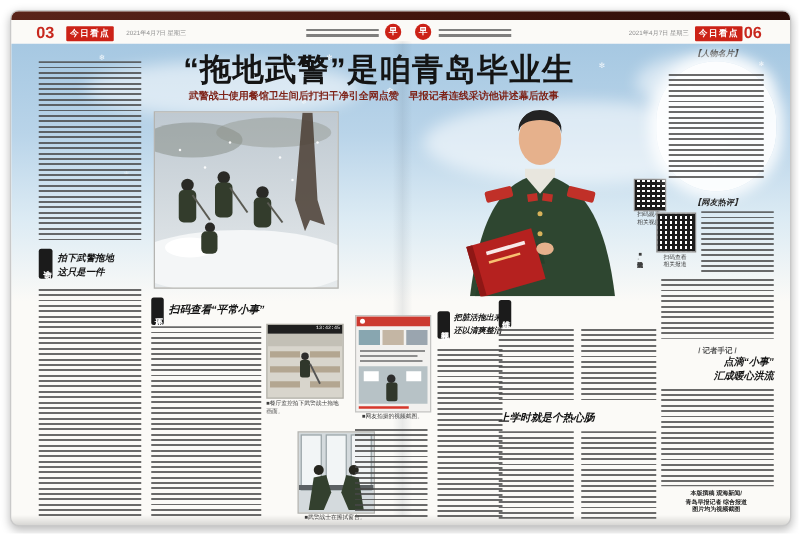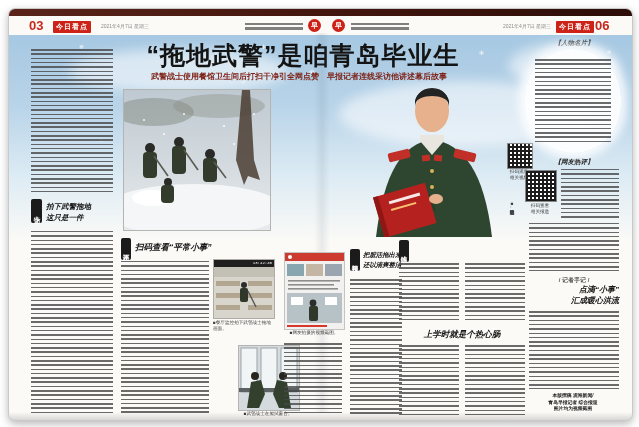--- a/index.html
+++ b/index.html
@@ -219,21 +219,21 @@
     <div class="abs qr" style="left:498px;top:134px;width:24px;height:24px;"></div>
     <div class="abs cap" style="left:494px;top:160px;width:32px;text-align:center;">
       <span>扫码观看</span><br>
       <span>相关视频</span>
     </div>
     <div class="abs cap" style="left:500px;top:192px;height:40px;writing-mode:vertical-rl;">■受访武警战士近照。</div>
 
     <div class="abs tab" style="left:390px;top:231px;width:10px;height:22px;">连线</div>
     <div class="abs tl" style="left:390px;top:254px;width:60px;height:60px;"></div>
     <div class="abs tl" style="left:456px;top:254px;width:60px;height:60px;"></div>
-    <div class="abs hl" style="left:390px;top:320px;width:126px;text-align:center;font-size:8.5px;">上学时就是个热心肠</div>
+    <div class="abs hl" style="left:390px;top:320px;width:126px;font-size:8.5px;">上学时就是个热心肠</div>
     <div class="abs tl" style="left:390px;top:336px;width:60px;height:70px;"></div>
     <div class="abs tl" style="left:456px;top:336px;width:60px;height:70px;"></div>
 
     <div class="abs hl" style="left:520px;top:30px;width:90px;text-align:center;font-size:6.5px;color:#2a2a2a;">【人物名片】</div>
     <div class="abs" style="left:516px;top:40px;width:96px;height:104px;background:rgba(255,255,255,.92);border-radius:48px;box-shadow:0 0 10px 6px rgba(255,255,255,.85);"></div>
     <div class="abs tl" style="left:526px;top:50px;width:76px;height:84px;"></div>
 
     <div class="abs hl" style="left:520px;top:149px;width:90px;text-align:center;font-size:6.5px;color:#2a2a2a;">【网友热评】</div>
     <div class="abs qr" style="left:516px;top:161px;width:30px;height:30px;"></div>
     <div class="abs cap" style="left:513px;top:194px;width:36px;text-align:center;">

